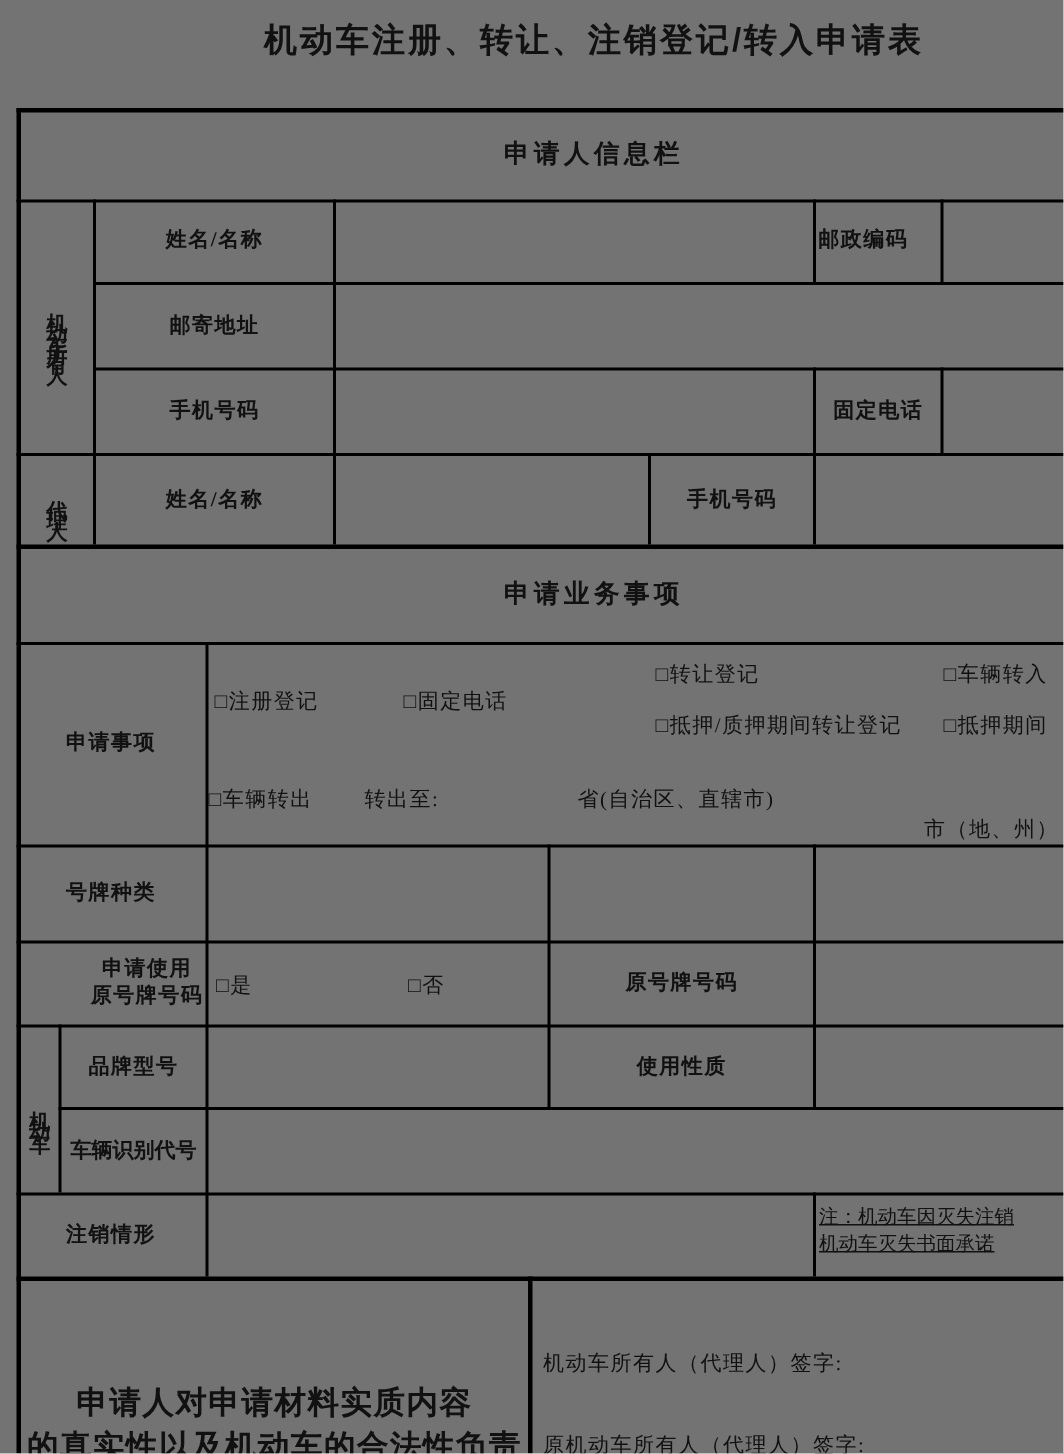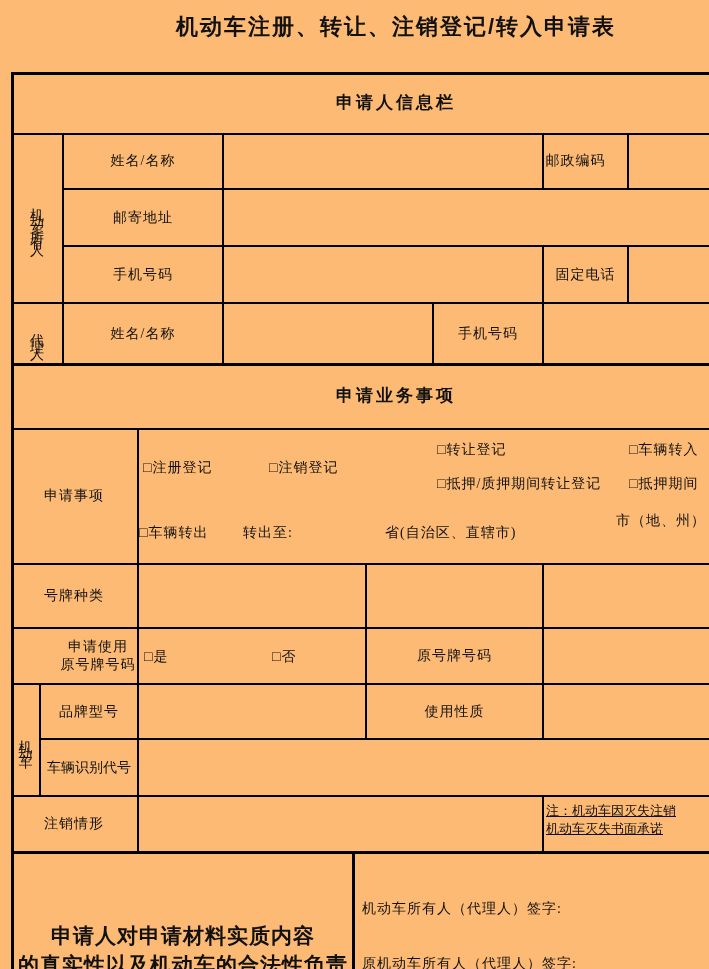--- a/index.html
+++ b/index.html
@@ -1,20 +1,20 @@
 <!DOCTYPE html>
 <html><head>
 <meta charset="utf-8">
 <style>
   html,body{margin:0;padding:0;background:#fff;}
-  #page{position:relative;width:709px;height:969px;background:#fdba74;overflow:hidden;
+  #page{position:relative;width:709px;height:969px;background:#737373;overflow:hidden;
         font-family:"Liberation Serif","DejaVu Serif",serif;color:#111;}
   .line{position:absolute;background:#000;}
   .lbl{position:absolute;display:flex;align-items:center;justify-content:center;
-       text-align:right;font-size:14px;letter-spacing:1px;line-height:18px;}
+       text-align:right;font-size:14px;letter-spacing:1px;line-height:18px;font-weight:bold;}
   .txt{position:absolute;font-size:14px;white-space:nowrap;letter-spacing:1px;}
   .hdr{position:absolute;display:flex;align-items:center;justify-content:center;
        font-family:"Liberation Sans","DejaVu Sans",sans-serif;font-weight:bold;
        font-size:17px;letter-spacing:3px;}
   .vtext{writing-mode:vertical-rl;text-orientation:upright;letter-spacing:7px;font-size:14px;}
   .cellinput{position:absolute;}
   #title{position:absolute;left:11px;top:12px;width:770px;text-align:center;
          font-family:"Liberation Sans","DejaVu Sans",sans-serif;font-weight:bold;
          font-size:22px;letter-spacing:2px;}
   .note{position:absolute;font-size:13px;line-height:18px;white-space:nowrap;text-decoration:underline;}
@@ -85,29 +85,29 @@
   <div class="lbl" style="left:64px;top:304px;width:158px;height:59px;">姓名/名称</div>
   <div class="cellinput" style="left:224px;top:304px;width:208px;height:59px;"></div>
   <div class="lbl" style="left:434px;top:304px;width:108px;height:59px;">手机号码</div>
   <div class="cellinput" style="left:544px;top:304px;width:165px;height:59px;"></div>
 
   <div class="hdr" style="left:11px;top:363px;width:770px;height:65px;">申请业务事项</div>
 
   <div class="lbl" style="left:11px;top:428px;width:126px;height:135px;">申请事项</div>
 
   <span class="txt" style="left:143px;top:459px;">□注册登记</span>
-  <span class="txt" style="left:269px;top:459px;">□注销登记</span>
+  <span class="txt" style="left:269px;top:459px;">□固定电话</span>
   <span class="txt" style="left:437px;top:441px;">□转让登记</span>
   <span class="txt" style="left:629px;top:441px;">□车辆转入</span>
   <span class="txt" style="left:437px;top:475px;">□抵押/质押期间转让登记</span>
   <span class="txt" style="left:629px;top:475px;">□抵押期间</span>
   <span class="txt" style="left:139px;top:524px;">□车辆转出</span>
   <span class="txt" style="left:243px;top:524px;">转出至:</span>
   <span class="txt" style="left:385px;top:524px;">省(自治区、直辖市)</span>
-  <span class="txt" style="left:616px;top:512px;">市（地、州）</span>
+  <span class="txt" style="left:616px;top:544px;">市（地、州）</span>
 
   <div class="lbl" style="left:11px;top:565px;width:126px;height:62px;">号牌种类</div>
   <div class="cellinput" style="left:139px;top:565px;width:226px;height:62px;"></div>
   <div class="cellinput" style="left:544px;top:565px;width:165px;height:62px;"></div>
 
   <div class="lbl" style="left:11px;top:629px;width:126px;height:54px;flex-direction:column;margin-left:24px;">
     <span>申请使用</span>
     <span>原号牌号码</span>
   </div>
   <span class="txt" style="left:144px;top:648px;">□是</span>

